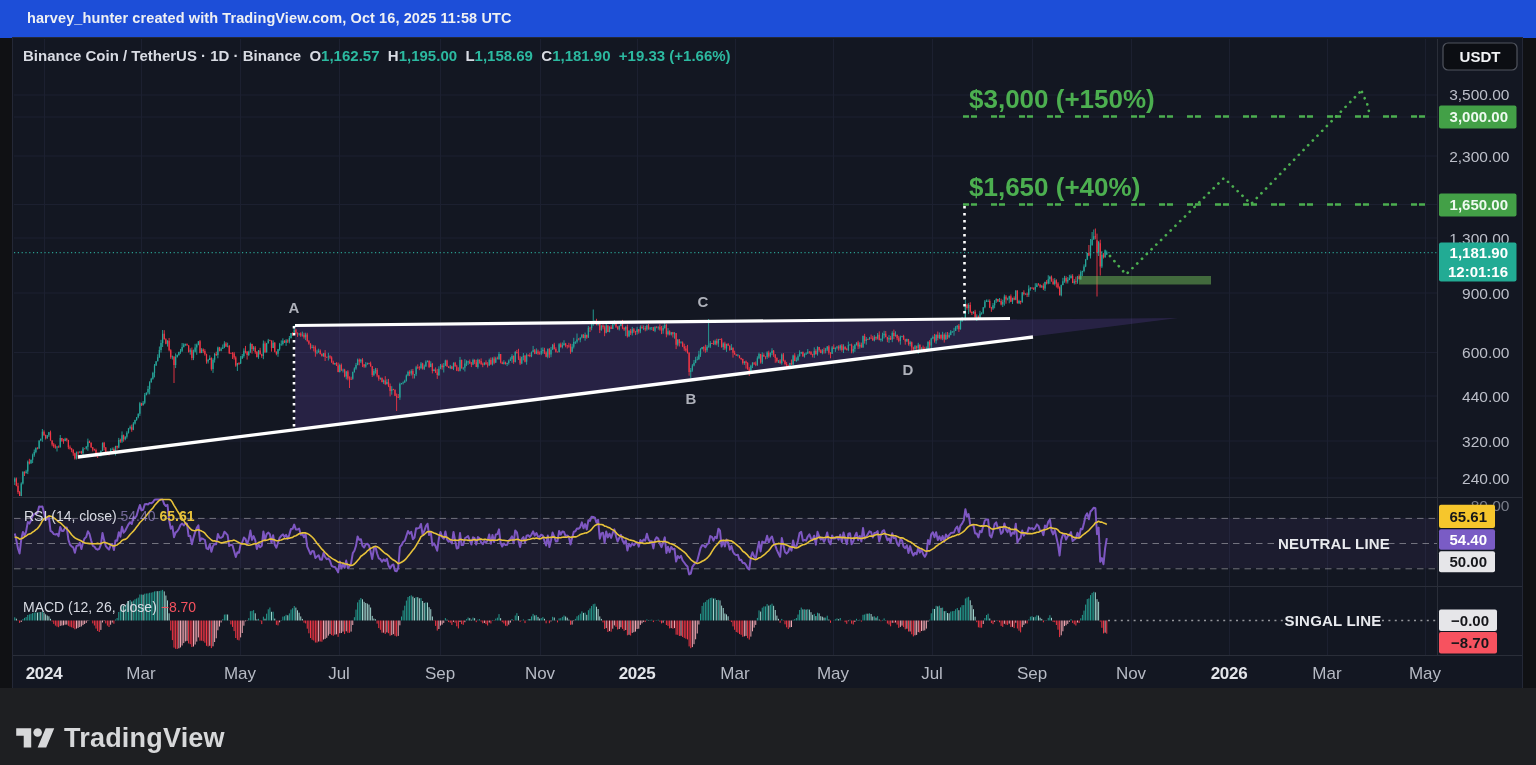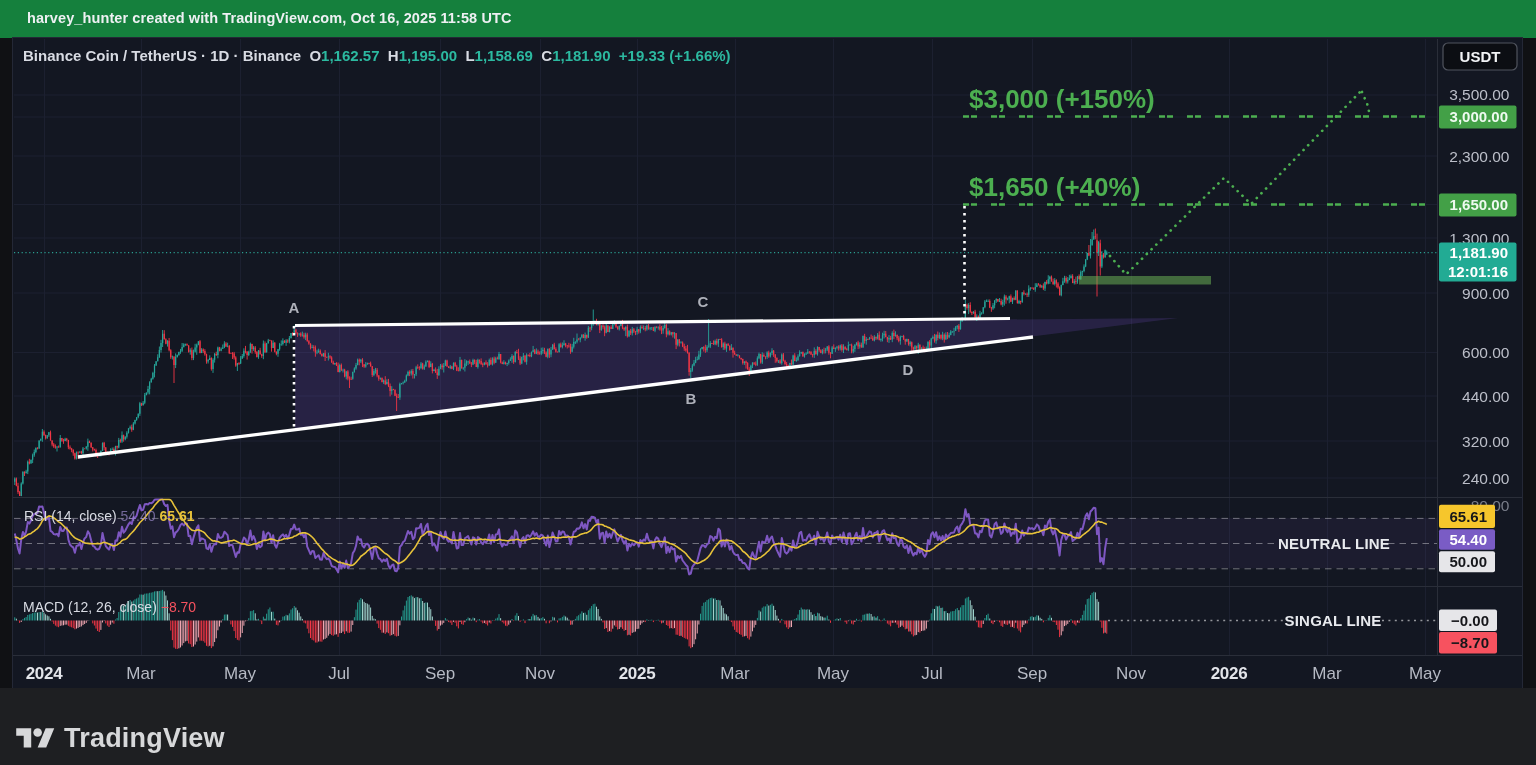--- a/index.html
+++ b/index.html
@@ -1,15 +1,15 @@
 <!DOCTYPE html>
 <html><head><meta charset="utf-8"><style>
 *{margin:0;padding:0;box-sizing:border-box}
 body{width:1536px;height:765px;background:#101114;font-family:"Liberation Sans",sans-serif;overflow:hidden;position:relative}
-.topbar{position:absolute;left:0;top:0;width:1536px;height:38px;background:#15803d}
+.topbar{position:absolute;left:0;top:0;width:1536px;height:38px;background:#1d4ed8}
 .topbar span{position:absolute;left:27px;top:10px;font-size:14.5px;font-weight:bold;color:#eef0f3;letter-spacing:0.1px}
 .widget{position:absolute;left:13px;top:38px;width:1509px;height:650px;background:#131722;outline:1px solid #242836}
 .footer{position:absolute;left:0;top:688px;width:1536px;height:77px;background:#1e1f22}
 text{font-family:"Liberation Sans",sans-serif}
 .ax{font-size:15.5px;fill:#bcbfc9}
 .axdim{font-size:15.5px;fill:#8b8f9b}
 .axg{font-size:15px;font-weight:bold;fill:#eefaf0}
 .axb{font-size:15px;font-weight:bold;fill:#15161a}
 .axw{font-size:15px;font-weight:bold;fill:#fff}
 .axw2{font-size:15px;font-weight:bold;fill:#fff}

